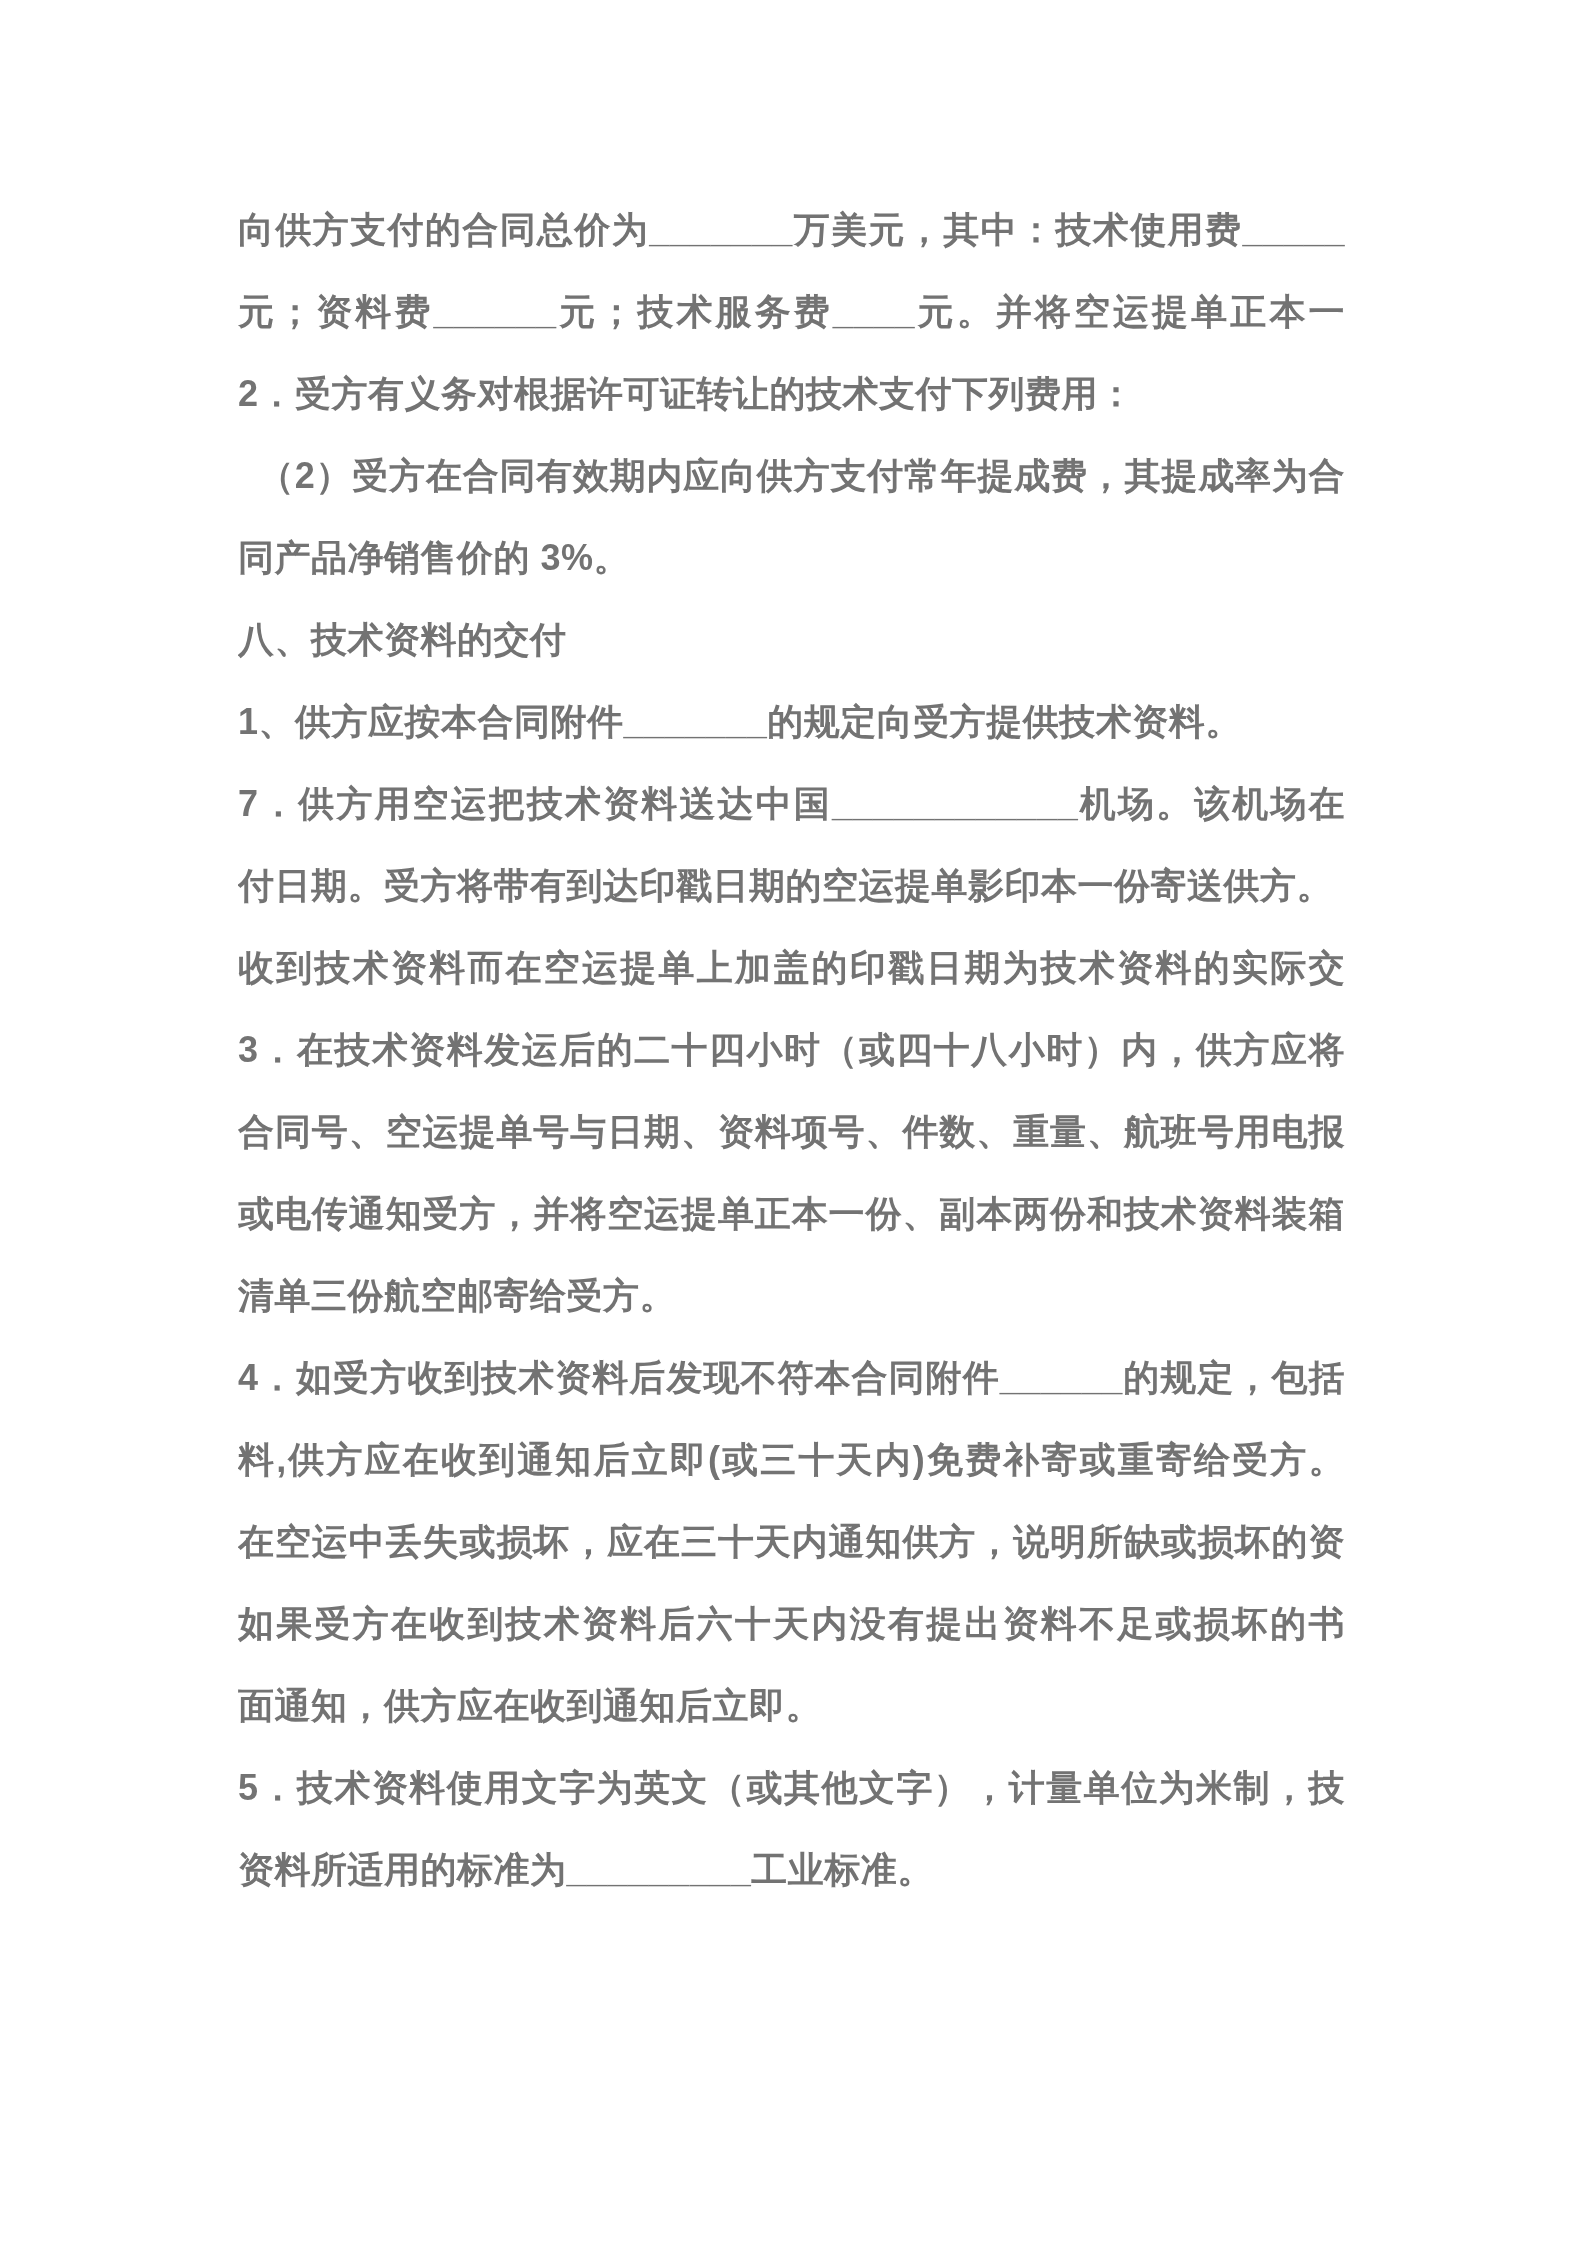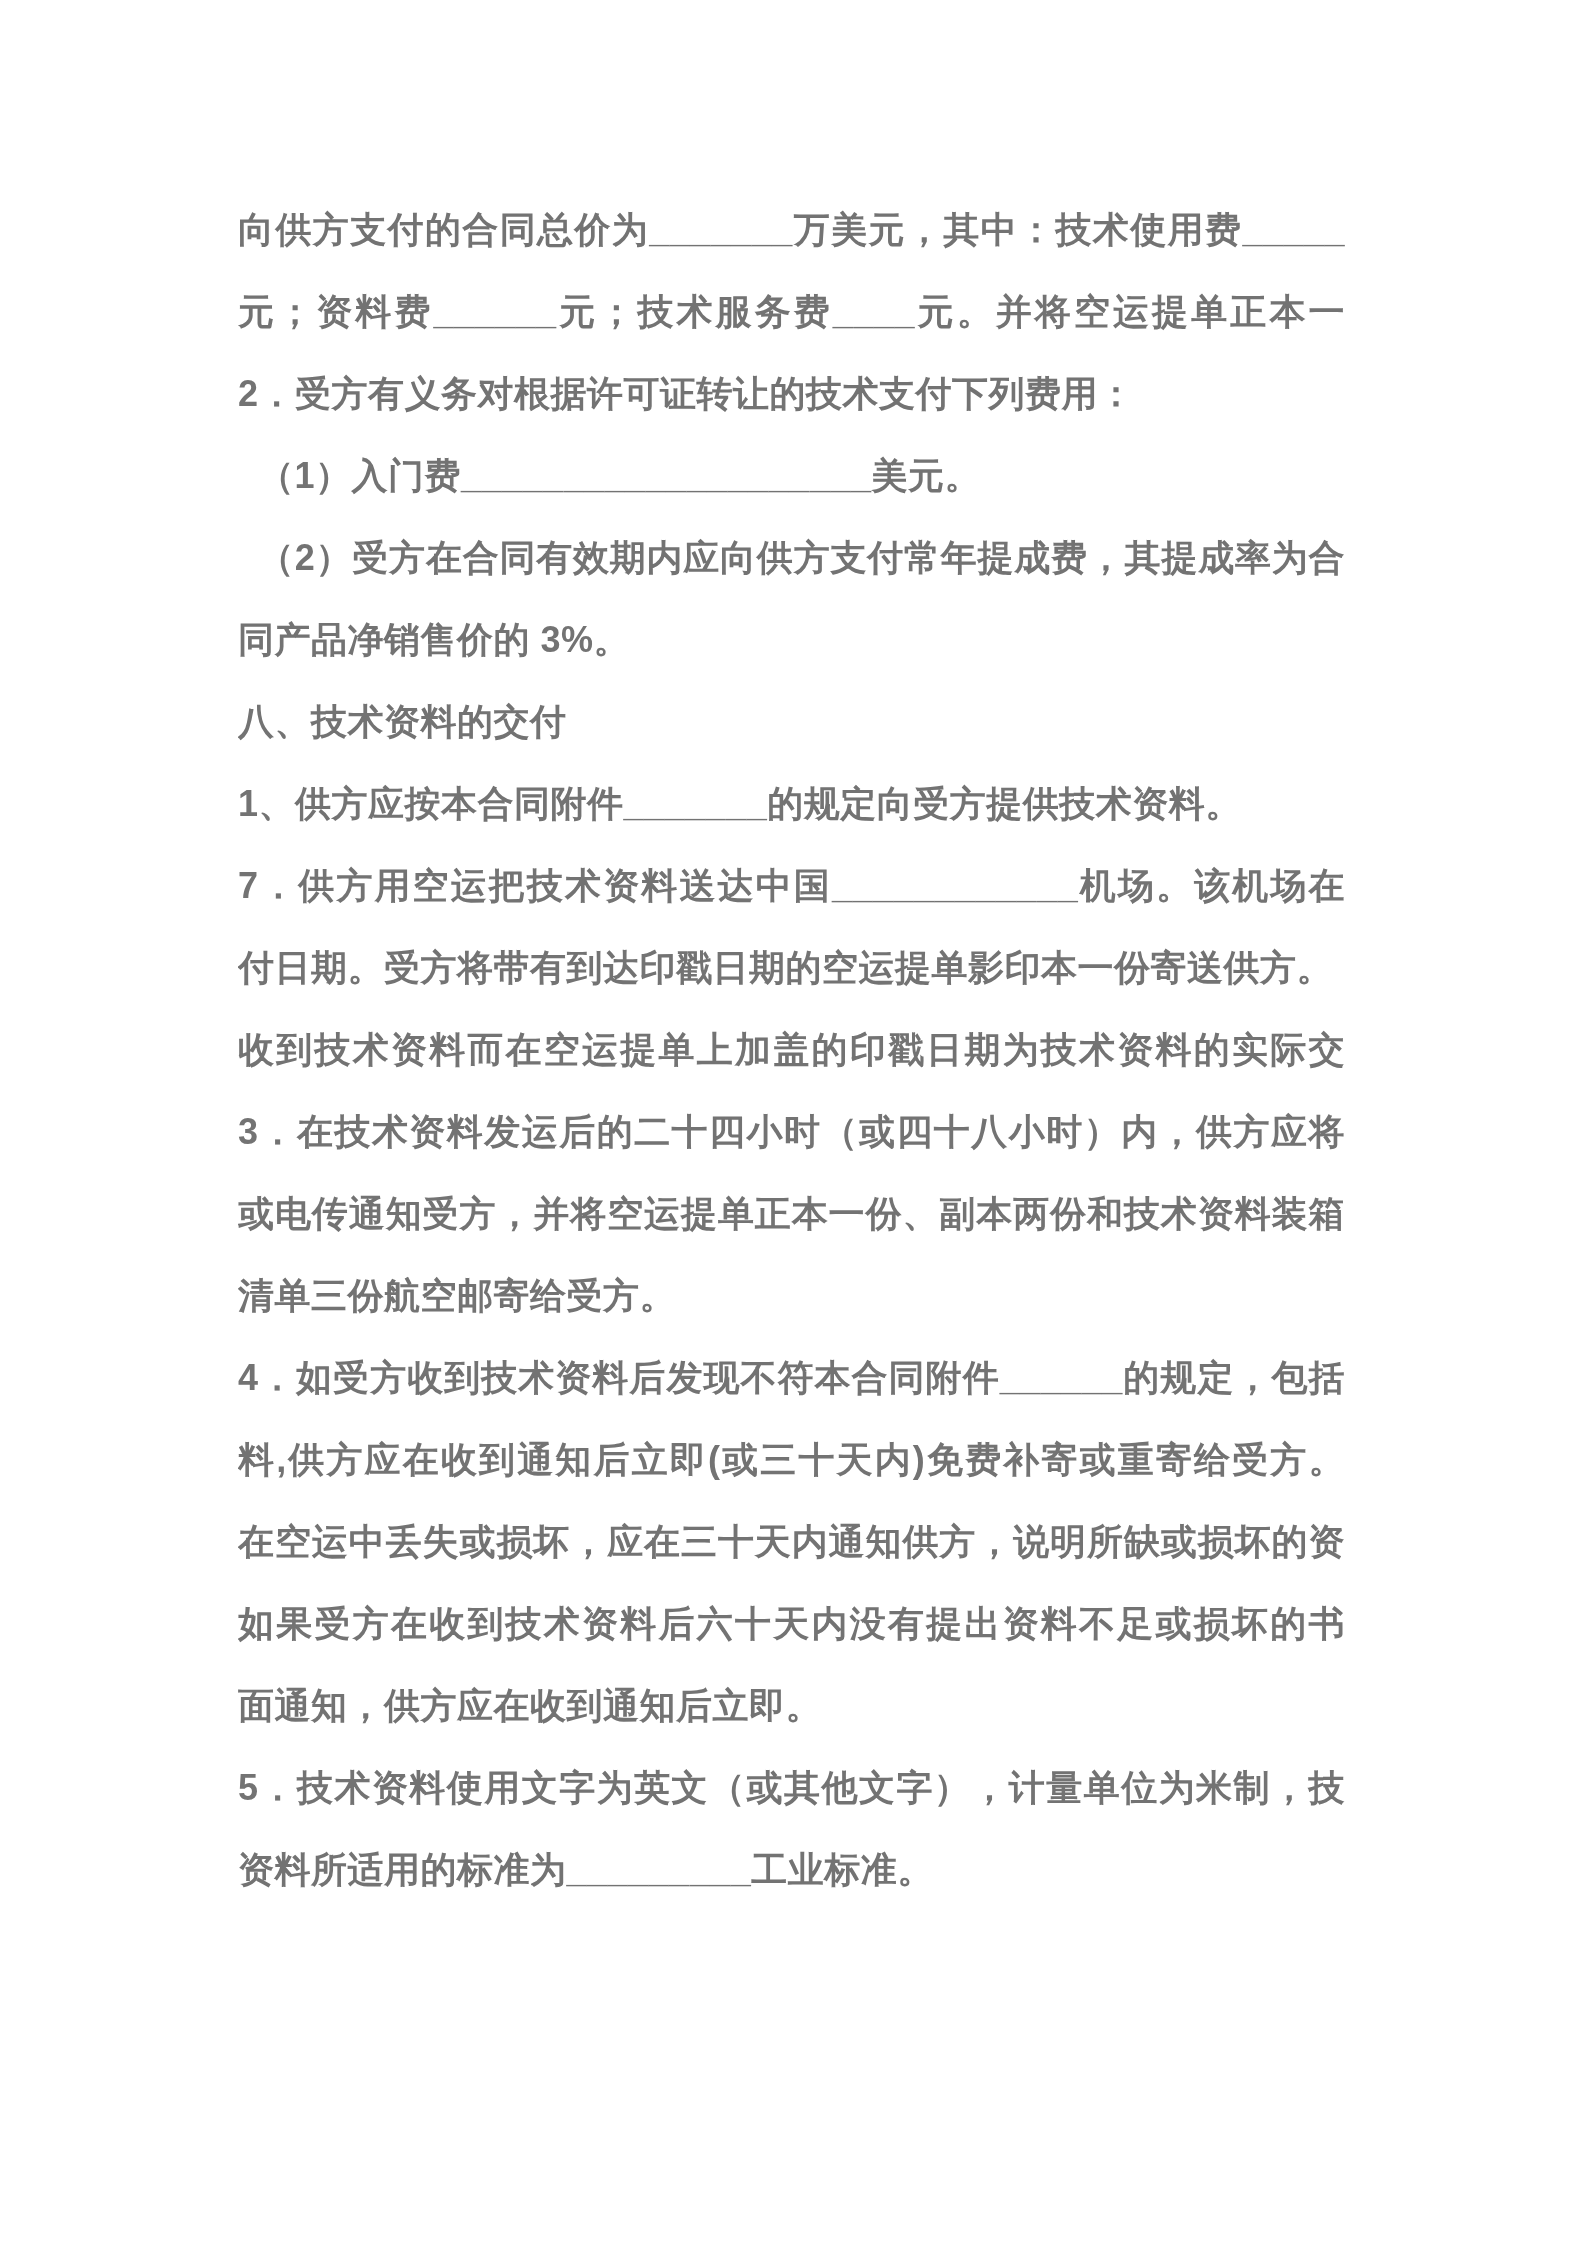--- a/index.html
+++ b/index.html
@@ -43,29 +43,29 @@
 </style>
 </head>
 <body style="background: rgb(255, 255, 255);">
 
 <div class="page">
   <div class="textcol" id="lines-container" style="color: rgb(0, 0, 0);">
 
   <div class="line fill">向供方支付的合同总价为_______万美元，其中：技术使用费_____</div>
       <div class="line fill">元；资料费______元；技术服务费____元。并将空运提单正本一份。</div>
       <div class="line">2．受方有义务对根据许可证转让的技术支付下列费用：</div>
-      <div class="line" style="padding-left: 20px;">（1）入门费____________________美元。</div>
       <div class="line fill" style="padding-left: 20px;">（2）受方在合同有效期内应向供方支付常年提成费，其提成率为合</div>
       <div class="line">同产品净销售价的 3%。</div>
       <div class="line">八、技术资料的交付</div>
       <div class="line">1、供方应按本合同附件_______的规定向受方提供技术资料。</div>
       <div class="line fill">7．供方用空运把技术资料送达中国____________机场。该机场在</div>
       <div class="line">付日期。受方将带有到达印戳日期的空运提单影印本一份寄送供方。</div>
       <div class="line fill">收到技术资料而在空运提单上加盖的印戳日期为技术资料的实际交</div>
       <div class="line fill">3．在技术资料发运后的二十四小时（或四十八小时）内，供方应将</div>
+      <div class="line fill">合同号、空运提单号与日期、资料项号、件数、重量、航班号用电报</div>
       <div class="line fill">或电传通知受方，并将空运提单正本一份、副本两份和技术资料装箱</div>
       <div class="line">清单三份航空邮寄给受方。</div>
       <div class="line fill">4．如受方收到技术资料后发现不符本合同附件______的规定，包括</div>
       <div class="line fill">料,供方应在收到通知后立即(或三十天内)免费补寄或重寄给受方。</div>
       <div class="line fill">在空运中丢失或损坏，应在三十天内通知供方，说明所缺或损坏的资</div>
       <div class="line fill">如果受方在收到技术资料后六十天内没有提出资料不足或损坏的书</div>
       <div class="line">面通知，供方应在收到通知后立即。</div>
       <div class="line fill">5．技术资料使用文字为英文（或其他文字），计量单位为米制，技术</div>
       <div class="line">资料所适用的标准为_________工业标准。</div>
     </div>

